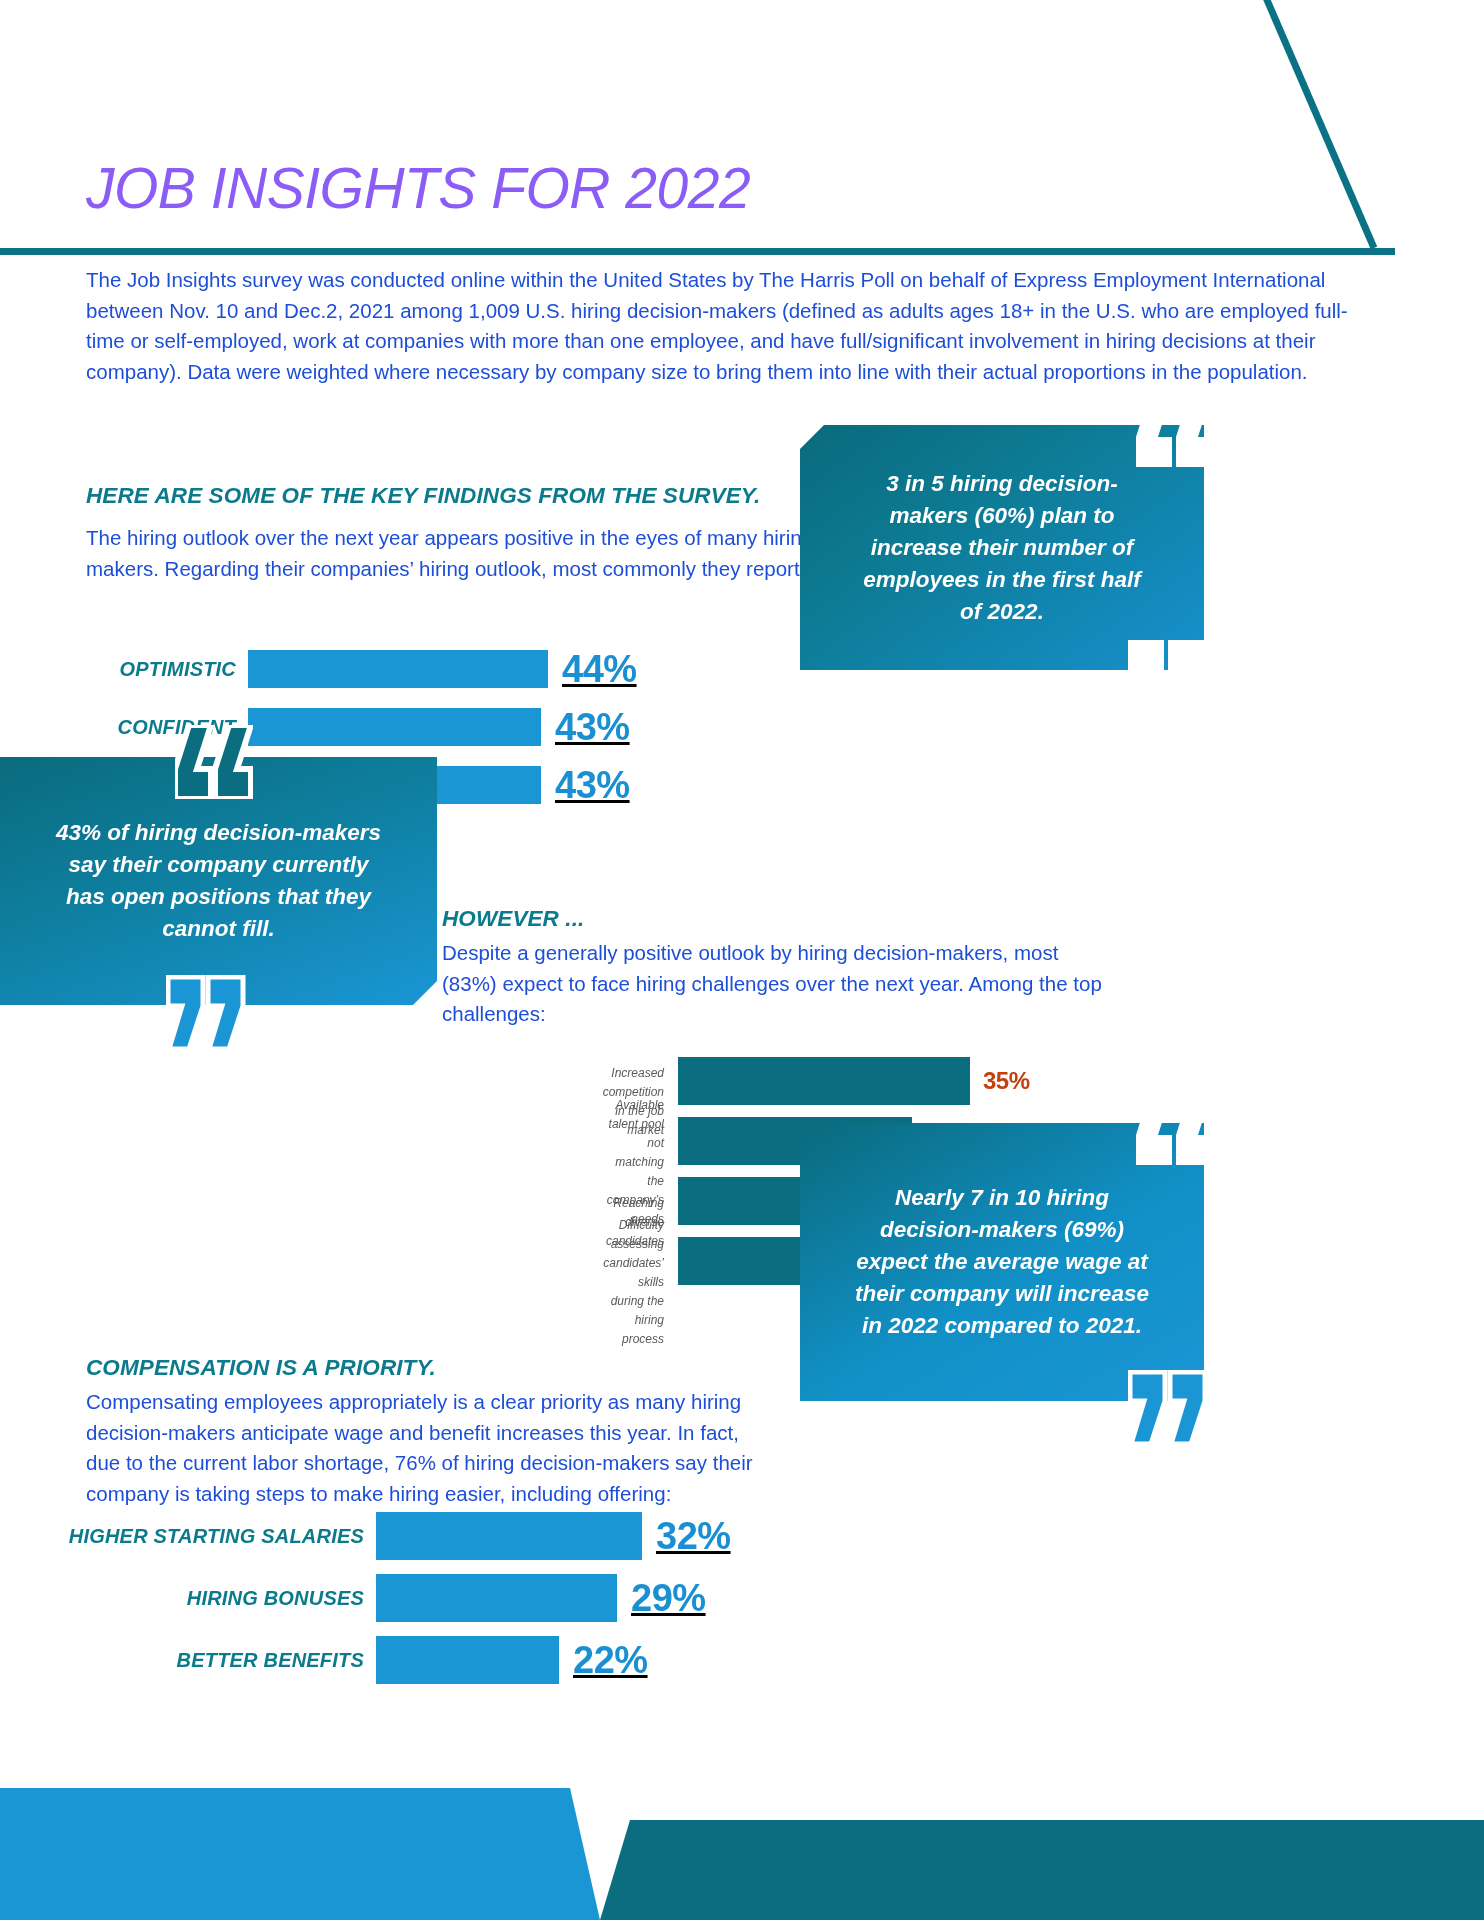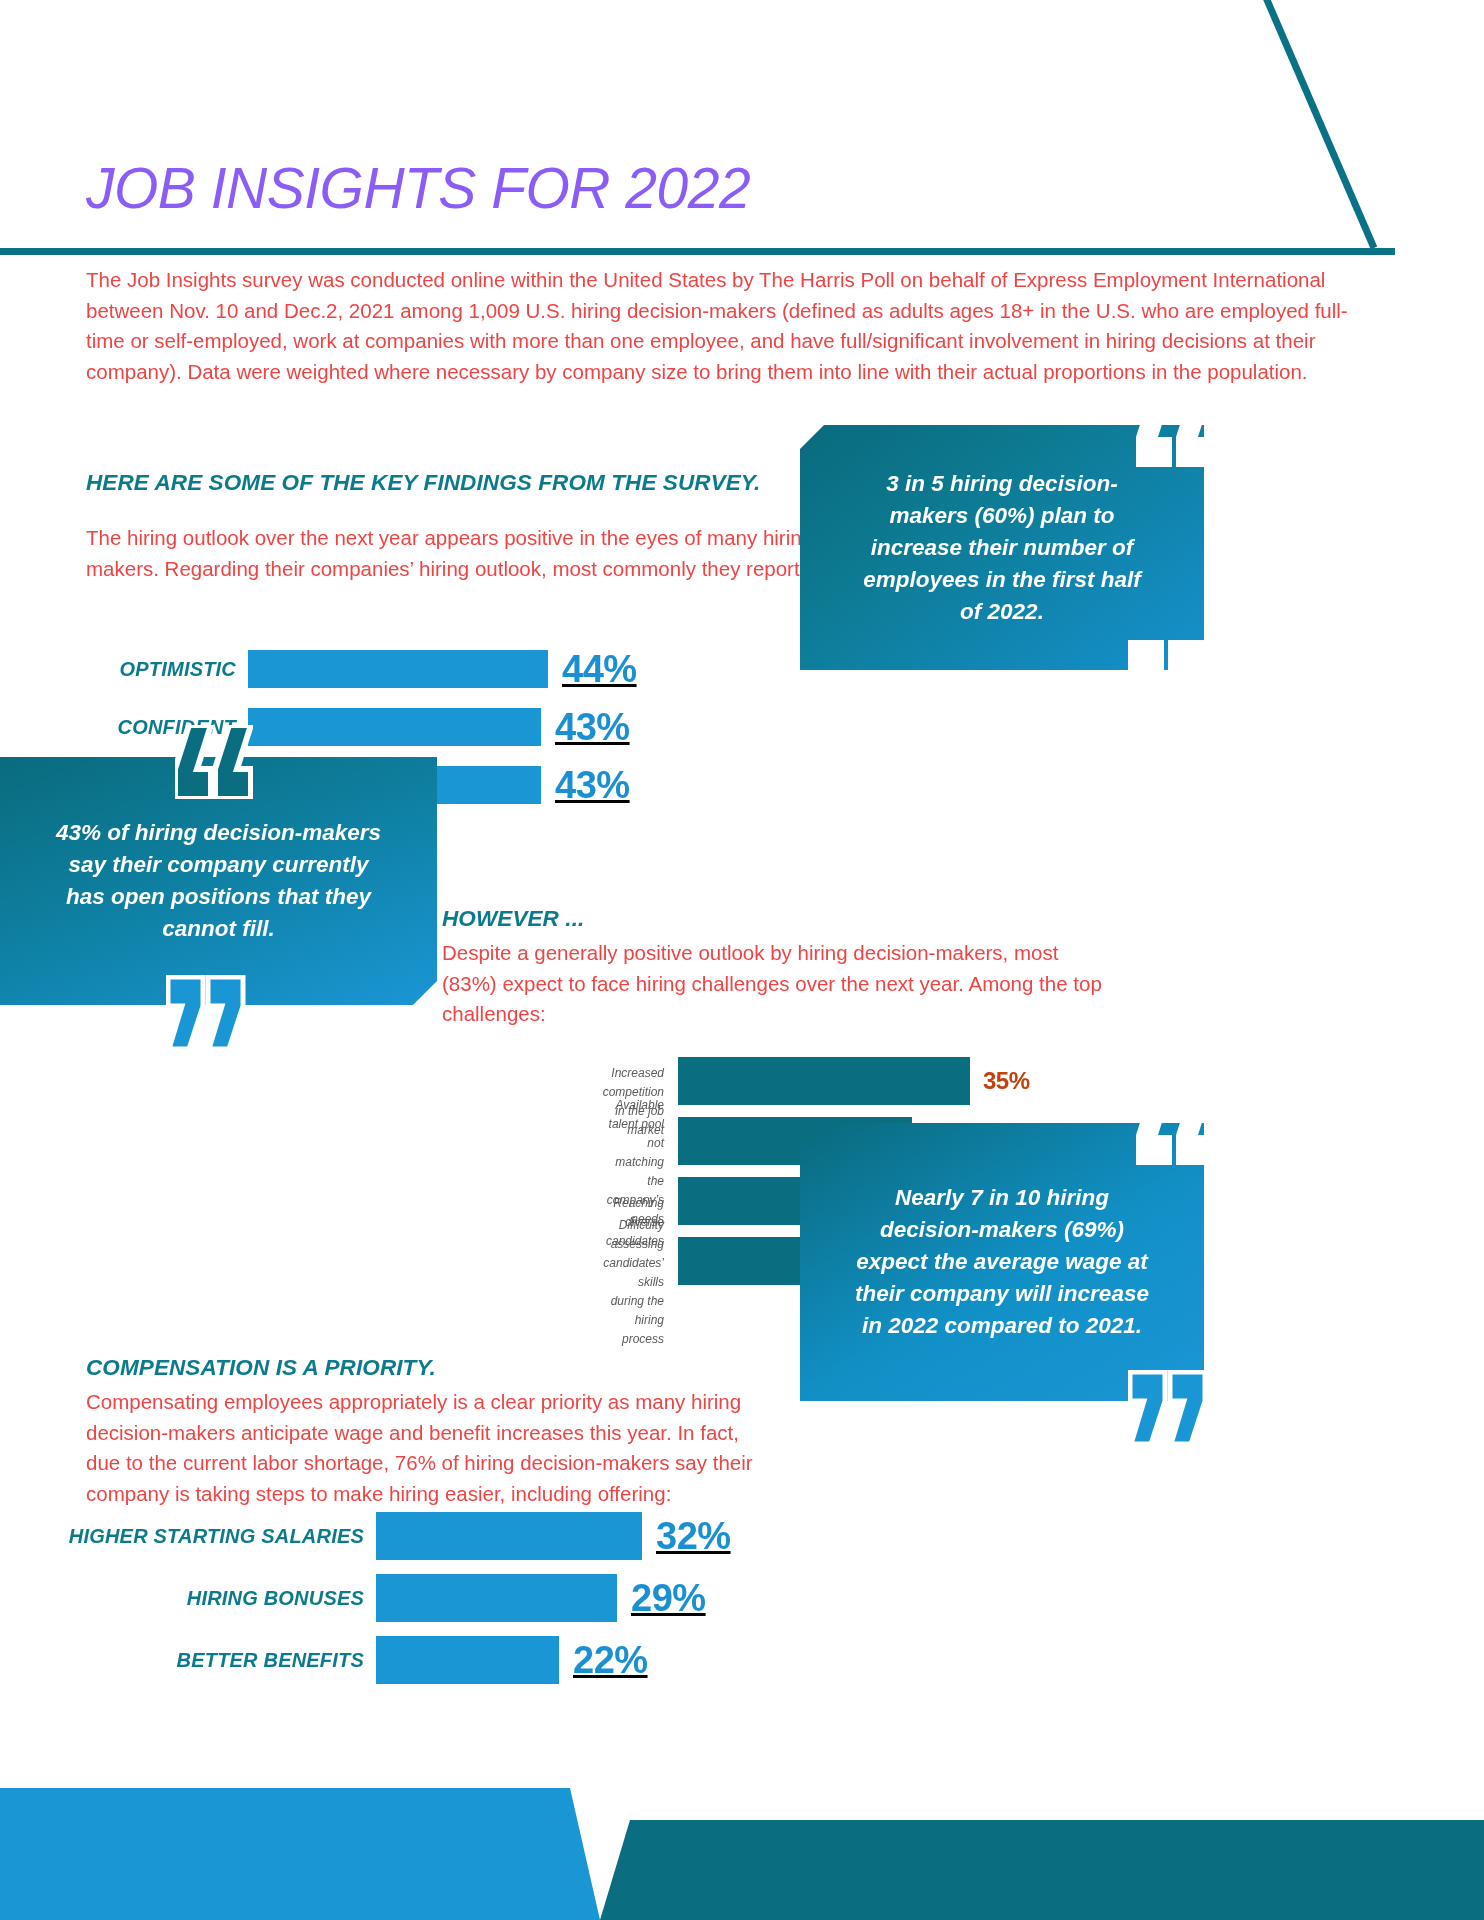--- a/index.html
+++ b/index.html
@@ -28,35 +28,35 @@
     position:absolute;left:86px;top:155px;
     font-size:57px;font-weight:normal;font-style:italic;
     letter-spacing:-0.5px;
     color:#8b5cf6;
     white-space:nowrap;
   }
 
   
   .para{
     position:absolute;
-    color:#ef4444;
+    color:#1d4ed8;
     font-size:20.5px;
     line-height:30.5px;
   }
   #intro-para{left:86px;top:265px;width:1297px;}
 
   .heading{
     position:absolute;
     font-size:22.5px;font-weight:bold;font-style:italic;
     color:#0b7a8c;letter-spacing:0.1px;
     white-space:nowrap;
   }
 
   
-  #kf-heading{left:86px;top:470px;}
+  #kf-heading{left:86px;top:483px;}
   #kf-para{left:86px;top:523px;width:830px;}
 
   
   .barchartA{position:absolute;text-decoration:underline;}
   .rowA{position:relative;height:38px;margin-bottom:20px;display:flex;align-items:center;}
   .rowA .lab{
     position:absolute;right:calc(100% + 12px);
     font-size:20px;font-weight:bold;font-style:italic;
     color:#0b7a8c;white-space:nowrap;letter-spacing:0.2px;
   }

